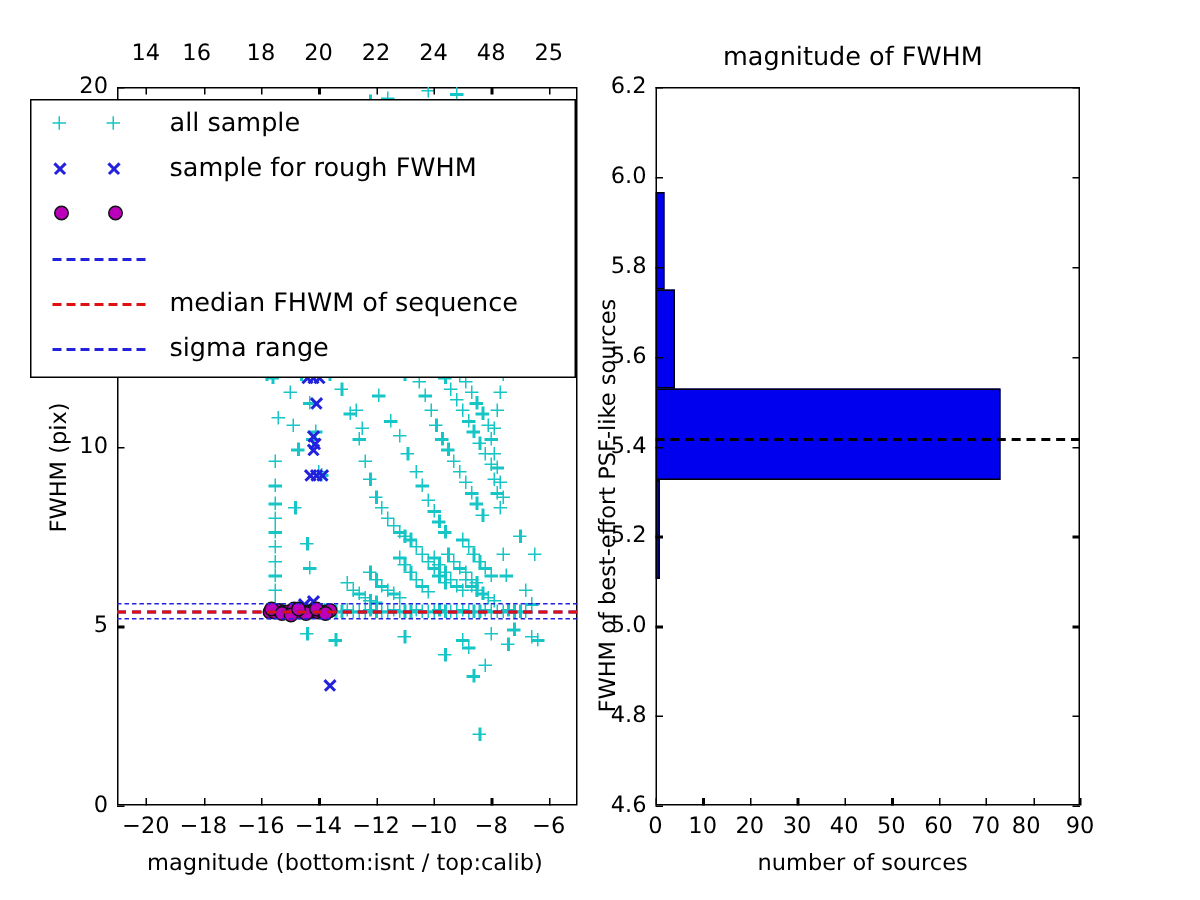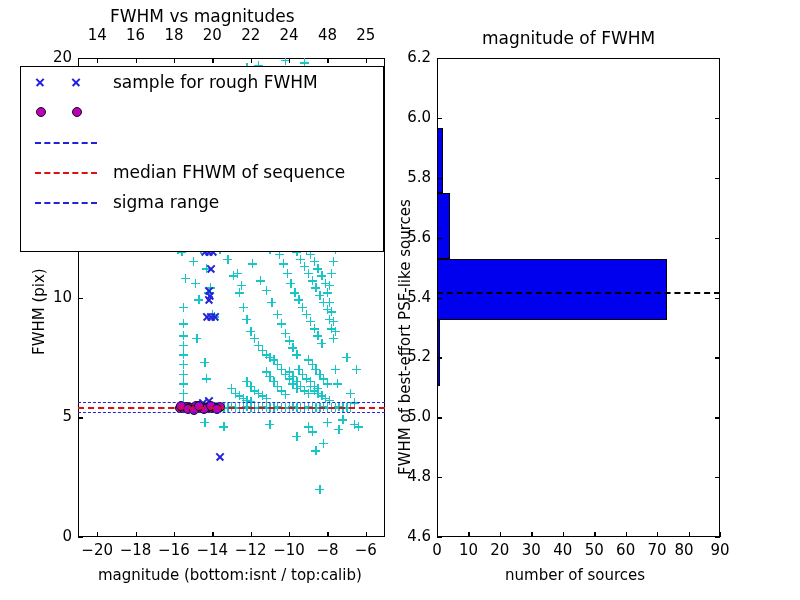--- a/index.html
+++ b/index.html
@@ -53,21 +53,20 @@
   .ld-blue{border-top:2px dashed #2222dd;}
   .ld-red{border-top:2px dashed #e01010;}
   .ld-dashdot{border-top:2px dashed #2222dd;}
 
   .rot{position:absolute;transform-origin:0 0;transform:rotate(-90deg);font-size:15px;white-space:nowrap;}
 </style>
 </head>
 <body>
 
 <div id="root">
-    <div class="panel-title" style="left: 110px; top: 6px; font-size: 17px;">FWHM vs magnitudes</div>
     <div class="frame" style="left: 78px; top: 58px; width: 307px; height: 479px;"></div>
     <div class="plotarea" style="left: 78px; top: 58px; width: 307px; height: 479px;">
       <div class="pt plus" style="left: 99.1125px; top: 189.495px;"></div>
       <div class="pt plus" style="left: 102.95px; top: 215.84px;"></div>
       <div class="pt plus" style="left: 101.031px; top: 244.58px;"></div>
       <div class="pt plus" style="left: 101.031px; top: 261.345px;"></div>
       <div class="pt plus" style="left: 101.031px; top: 273.32px;"></div>
       <div class="pt plus" style="left: 101.031px; top: 282.9px;"></div>
       <div class="pt plus" style="left: 101.031px; top: 292.48px;"></div>
       <div class="pt plus" style="left: 101.031px; top: 302.06px;"></div>
@@ -332,21 +331,21 @@
     <div class="tick-label" style="left: 234.688px; top: 541px; width: 32px; text-align: center;">−12</div>
     <div class="tick v" style="left: 289.062px; top: 532px;"></div>
     <div class="tick-label" style="left: 273.062px; top: 541px; width: 32px; text-align: center;">−10</div>
     <div class="tick v" style="left: 327.438px; top: 532px;"></div>
     <div class="tick-label" style="left: 311.438px; top: 541px; width: 32px; text-align: center;">−8</div>
     <div class="tick v" style="left: 365.812px; top: 532px;"></div>
     <div class="tick-label" style="left: 349.812px; top: 541px; width: 32px; text-align: center;">−6</div>
     <div class="tick v" style="left: 97.1875px; top: 58px;"></div>
     <div class="tick-label" style="left: 83.1875px; top: 26px; width: 28px; text-align: center;">14</div>
     <div class="tick v" style="left: 135.562px; top: 58px;"></div>
-    <div class="tick-label" style="left: 121.562px; top: 26px; width: 28px; text-align: center;">16</div>
+    <div class="tick-label" style="left: 121.562px; top: 26px; width: 28px; text-align: left;">16</div>
     <div class="tick v" style="left: 173.938px; top: 58px;"></div>
     <div class="tick-label" style="left: 159.938px; top: 26px; width: 28px; text-align: center;">18</div>
     <div class="tick v" style="left: 212.312px; top: 58px;"></div>
     <div class="tick-label" style="left: 198.312px; top: 26px; width: 28px; text-align: center;">20</div>
     <div class="tick v" style="left: 250.688px; top: 58px;"></div>
     <div class="tick-label" style="left: 236.688px; top: 26px; width: 28px; text-align: center;">22</div>
     <div class="tick v" style="left: 289.062px; top: 58px;"></div>
     <div class="tick-label" style="left: 275.062px; top: 26px; width: 28px; text-align: center;">24</div>
     <div class="tick v" style="left: 327.438px; top: 58px;"></div>
     <div class="tick-label" style="left: 313.438px; top: 26px; width: 28px; text-align: center;">48</div>
@@ -417,20 +416,27 @@
     <div class="tick h" style="left: 715px; top: 117.875px;"></div>
     <div class="tick-label" style="left: 395px; top: 107.875px; width: 36px; text-align: right;">6.0</div>
     <div class="tick h" style="left: 437px; top: 58px;"></div>
     <div class="tick h" style="left: 715px; top: 58px;"></div>
     <div class="tick-label" style="left: 395px; top: 48px; width: 36px; text-align: right;">6.2</div>
     <div class="axis-title" style="left: 505px; top: 566px;">number of sources</div>
     <div class="rot" style="left: 396px; top: 475px;">FWHM of best-effort PSF-like sources</div>
     <div id="legend" style="left: 20px; top: 66px; width: 364px; height: 186px;">
       <div class="leg-row">
         <div class="leg-sym">
+          <div class="pt plus leg-plus a"></div>
+          <div class="pt plus leg-plus b"></div>
+        </div>
+        <div class="leg-text">all sample</div>
+      </div>
+      <div class="leg-row">
+        <div class="leg-sym">
           <div class="pt cross leg-cross a"></div>
           <div class="pt cross leg-cross b"></div>
         </div>
         <div class="leg-text">sample for rough FWHM</div>
       </div>
       <div class="leg-row">
         <div class="leg-sym">
           <div class="pt dot leg-dot a"></div>
           <div class="pt dot leg-dot b"></div>
         </div>

